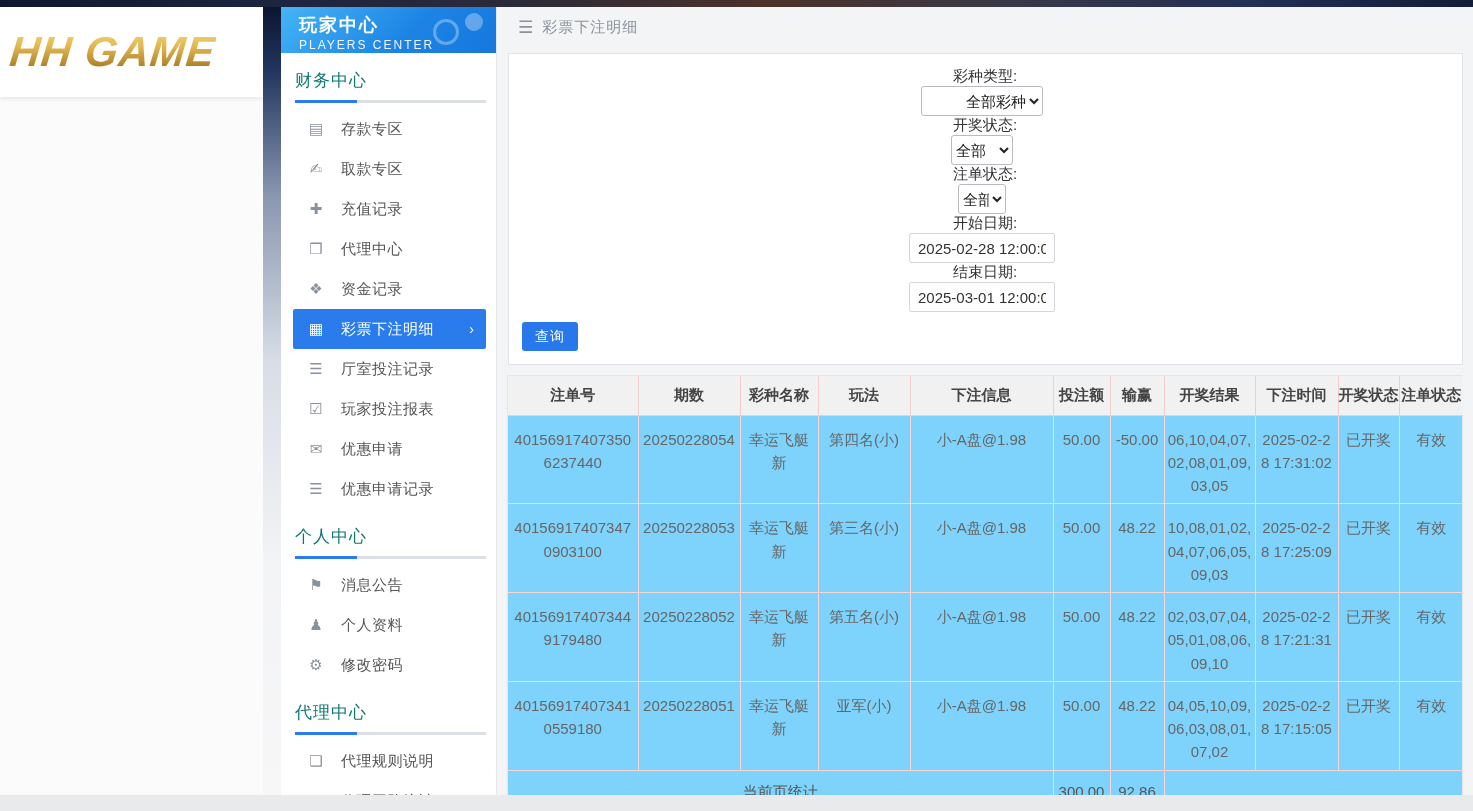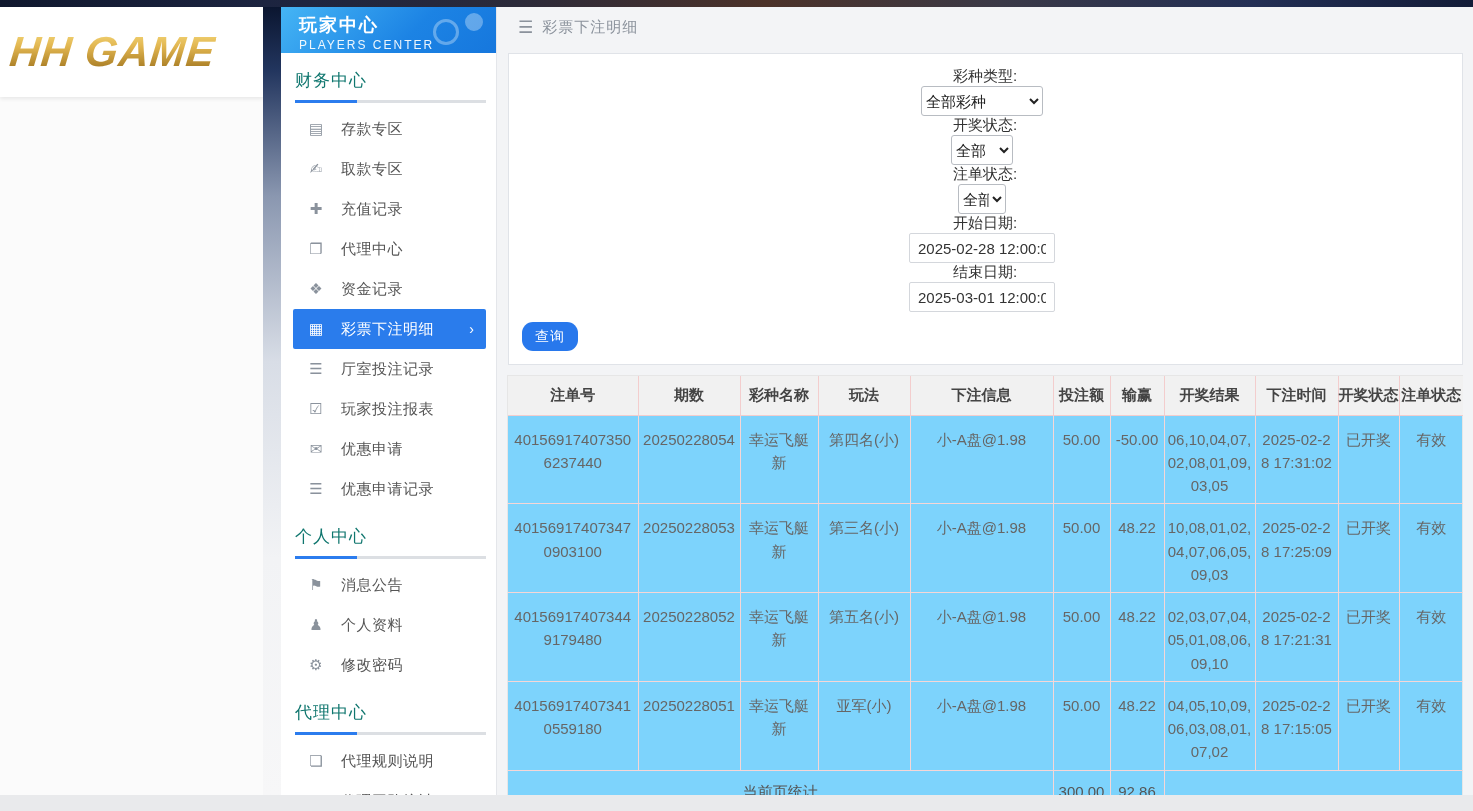--- a/index.html
+++ b/index.html
@@ -52,26 +52,26 @@
   .main { position:absolute; left:497px; top:7px; width:976px; height:788px; background:#f3f4f6; }
   .topbar { height:40px; display:flex; align-items:center; padding-left:21px; gap:9px; }
   .hamburger { color:#8b929c; font-size:17px; cursor:pointer; }
   .page-title { color:#8b929c; font-size:15px; letter-spacing:1px; }
 
   .filter-panel { margin:6px 10px 10px 11px; background:#fff; border:1px solid #e0e3e8; padding:13px 10px 13px 13px; }
   .filter-row { display:flex; align-items:center; font-size:15px; color:#333;flex-direction:column; }
   .filter-row label { margin-right:4px; white-space:nowrap; }
   .filter-row select { height:30px; border:1px solid #b8bcc2; border-radius:3px; background:#fff;
     font-size:15px; color:#222; margin-right:10px; font-family:inherit; }
-  .sel-lottery { width:122px; } .sel-draw { width:62px; } .sel-bill { width:48px; }
+  .sel-lottery { width:122px;text-align:right; } .sel-draw { width:62px; } .sel-bill { width:48px; }
   .filter-row input[type=text] { height:30px; border:1px solid #d4d7dc; border-radius:2px; padding:0 8px;
     font-size:15px; color:#333; margin-right:10px; font-family:inherit; }
   .inp-date { width:146px; }
   .btn-row { margin-top:10px; }
-  .query-btn { background:#2878ec; color:#fff; border:none; border-radius:11px; height:29px; padding:0 13px;
+  .query-btn { background:#2878ec; color:#fff; border:none; border-radius:3px; height:29px; padding:0 13px;
     font-size:14px; cursor:pointer; font-family:inherit; letter-spacing:1px; }
 
   .table-panel { margin:0 10px; background:#7dd3fc; border:1px solid #e6e6e6; }
   table { width:100%; border-collapse:collapse; table-layout:fixed; }
   th { background:#f1f1f1; font-size:15px; font-weight:bold; color:#444; height:39px;
     border-right:1px solid #f3cdcd; border-bottom:1px solid #f3cdcd; }
   td { font-size:15px; color:#666; text-align:center; padding:6px 3px; word-break:break-all;
     border-right:1px solid #f6d6d6; border-bottom:1px solid #f6d6d6; line-height:1.55; vertical-align:top; }
   tbody tr.data-row { height:76px; }
   tbody tr.data-row td { padding-top:12px; }

